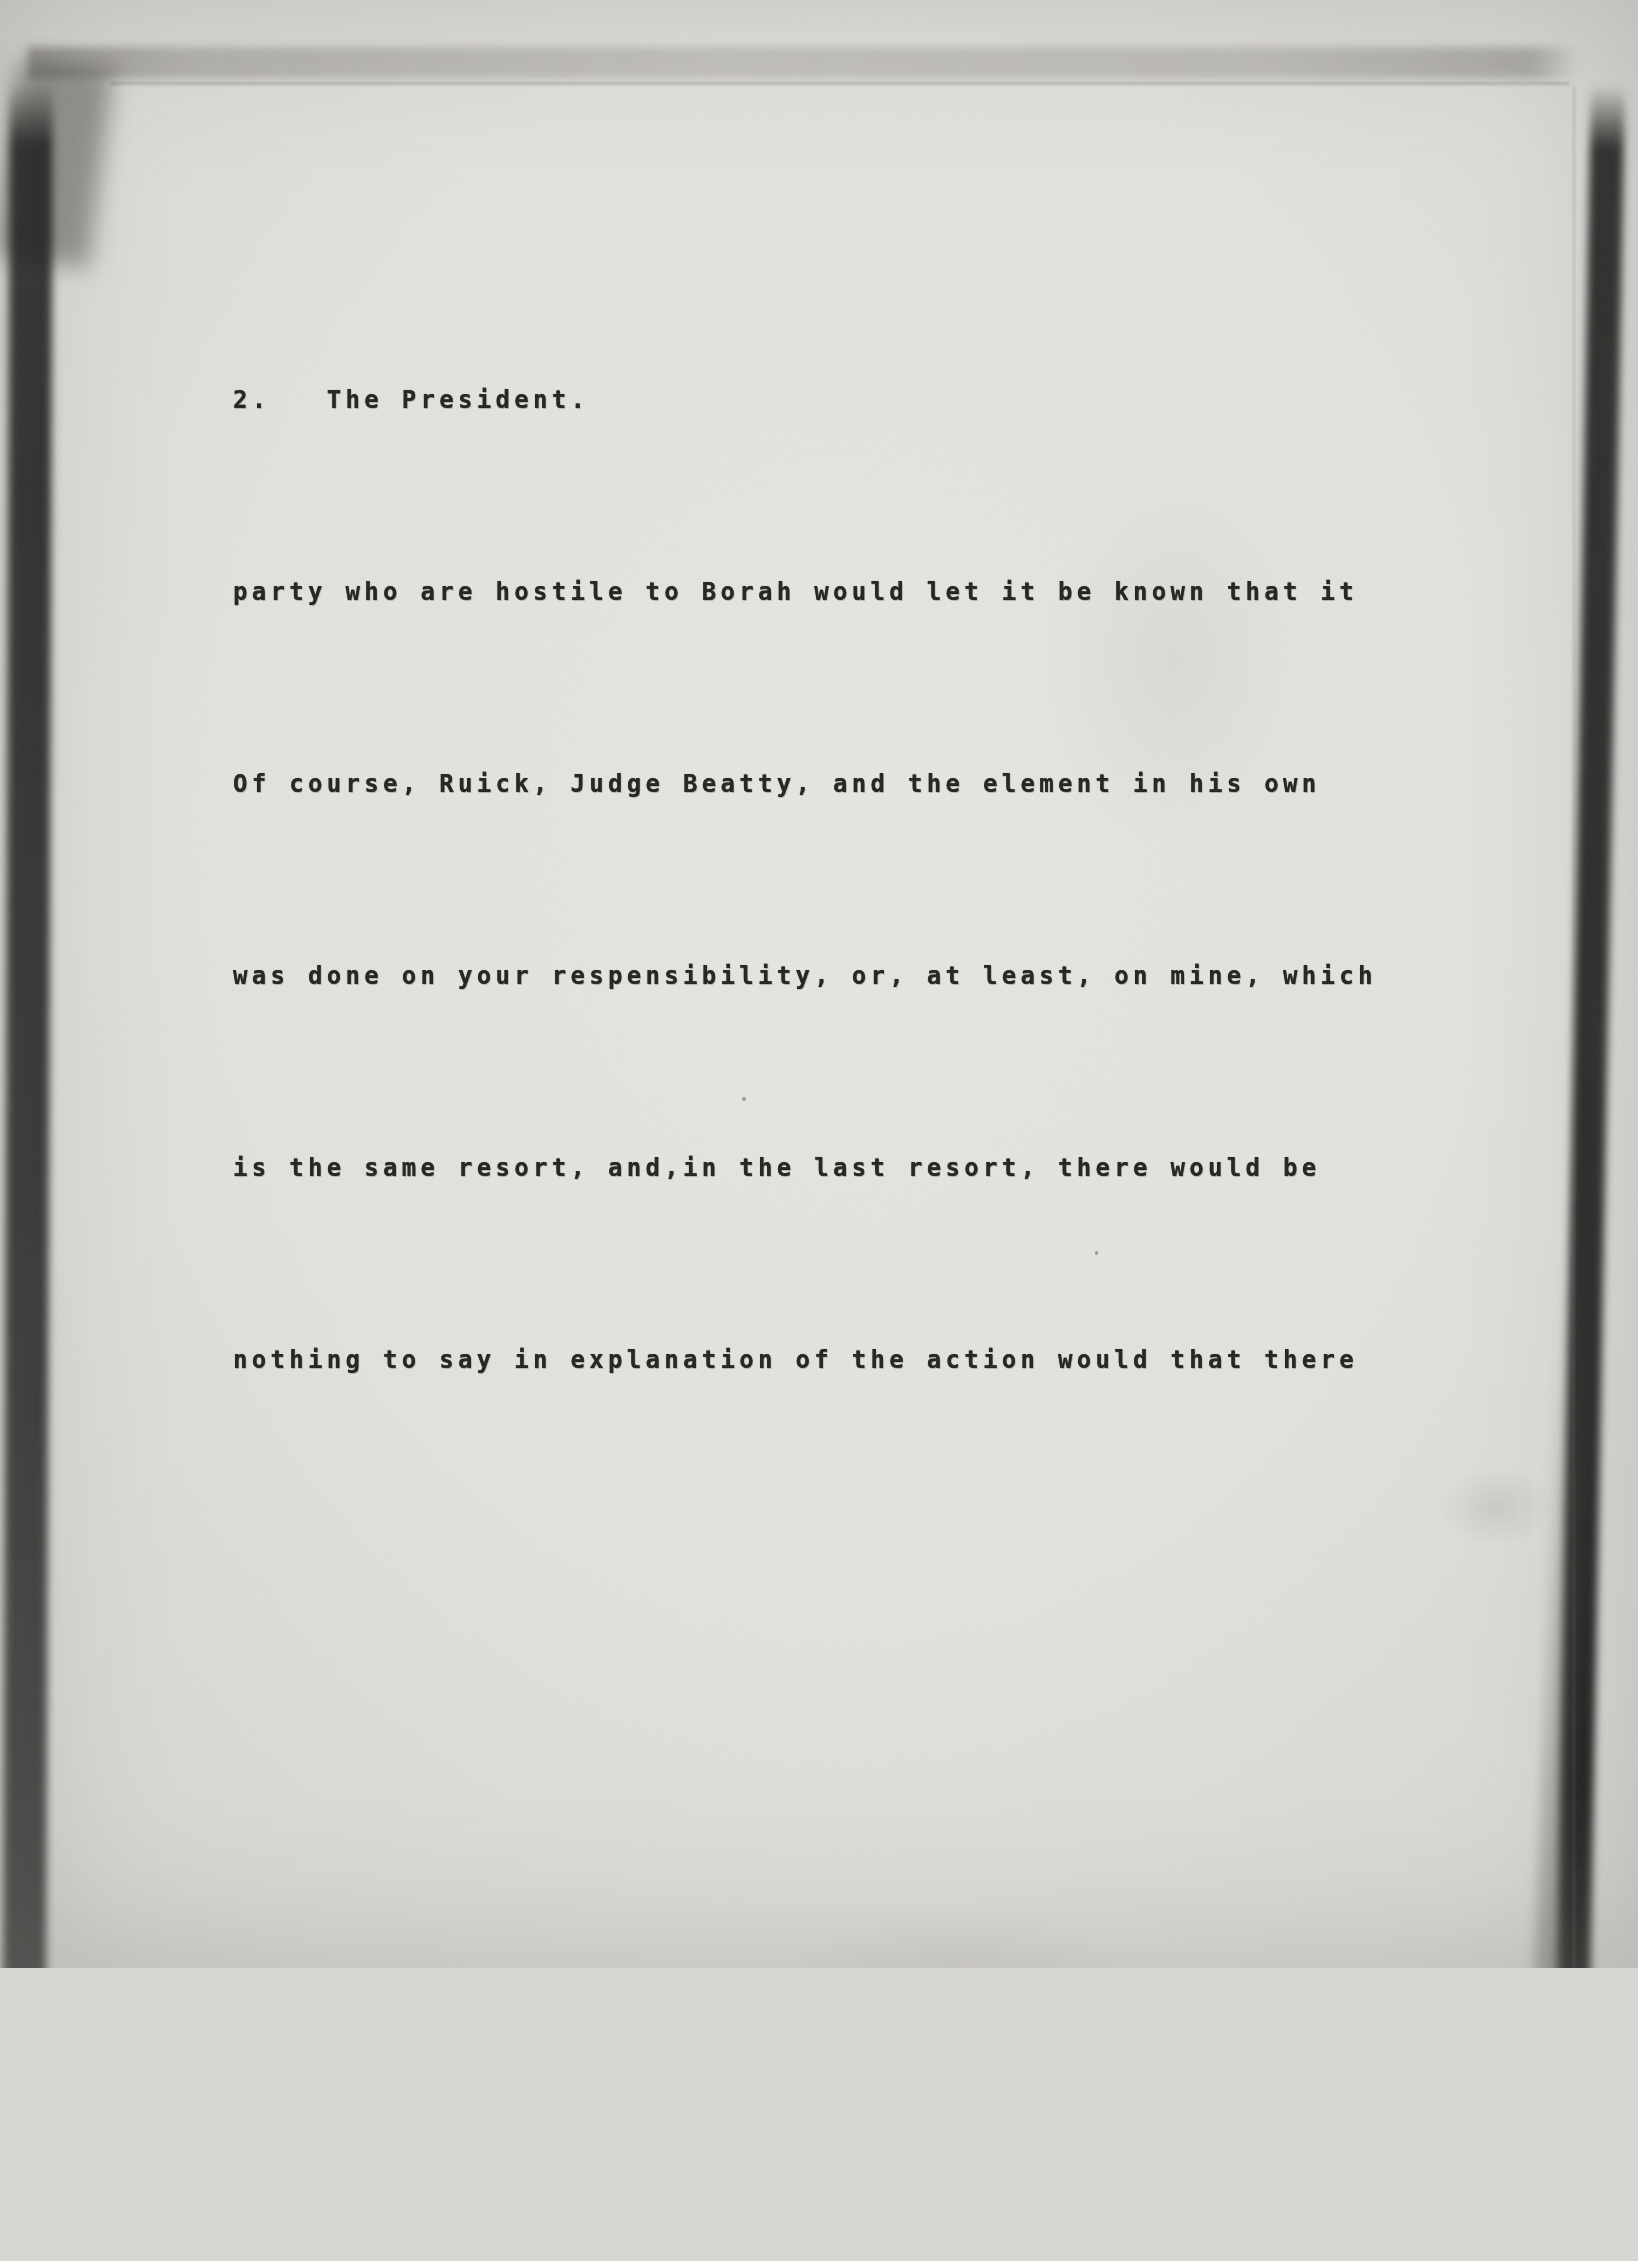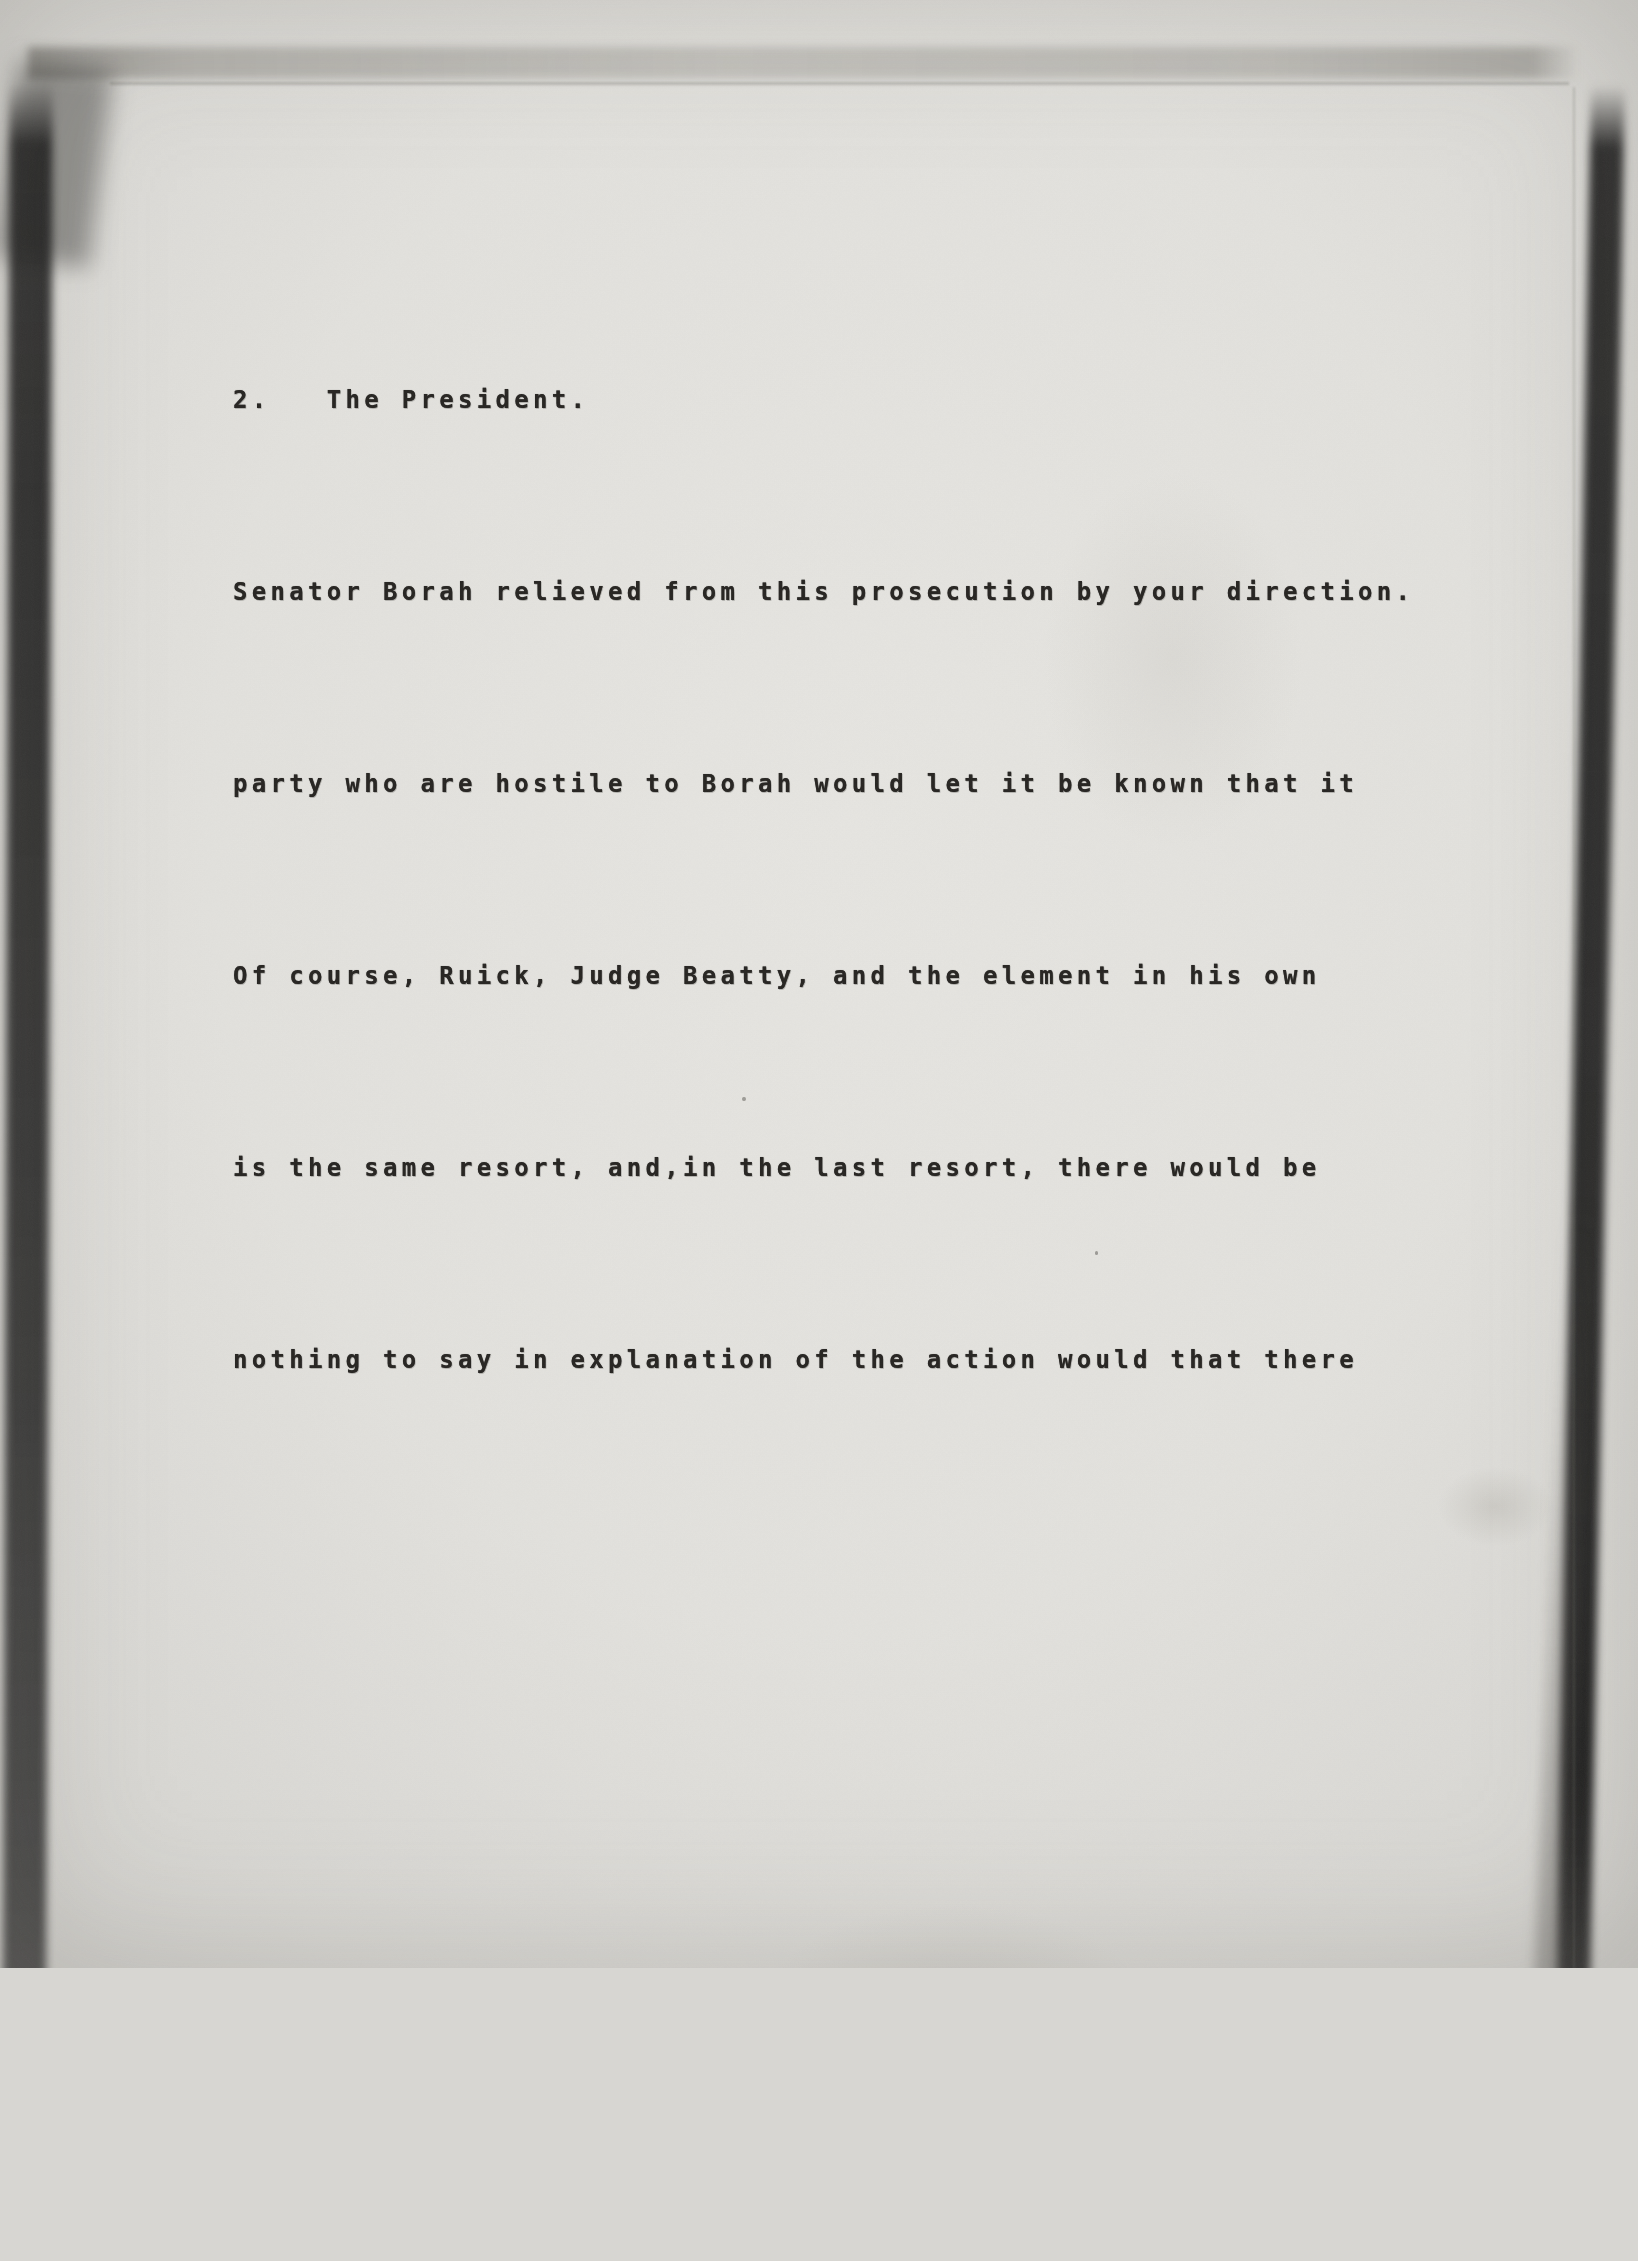--- a/index.html
+++ b/index.html
@@ -147,23 +147,23 @@
   <div class="stain s1"></div>
   <div class="stain s2"></div>
   <div class="stain s3"></div>
   <div class="speck p1"></div>
   <div class="speck p2"></div>
   <div class="speck p3"></div>
   <div class="speck p4"></div>
 
   <div class="typed-block">
     <div class="typed-line">2.   The President.</div>
-    <div class="typed-line">Senator Borah relieved from this prosecution by your direction.</div>
     <div class="typed-line">party who are hostile to Borah would let it be known that it</div>
     <div class="typed-line">Of course, Ruick, Judge Beatty, and the element in his own</div>
+    <div class="typed-line">was done on your respensibility, or, at least, on mine, which</div>
     <div class="typed-line">is the same resort, and,in the last resort, there would be</div>
     <div class="typed-line">nothing to say in explanation of the action would that there</div>
     
     
     
     
     
     
     
     

